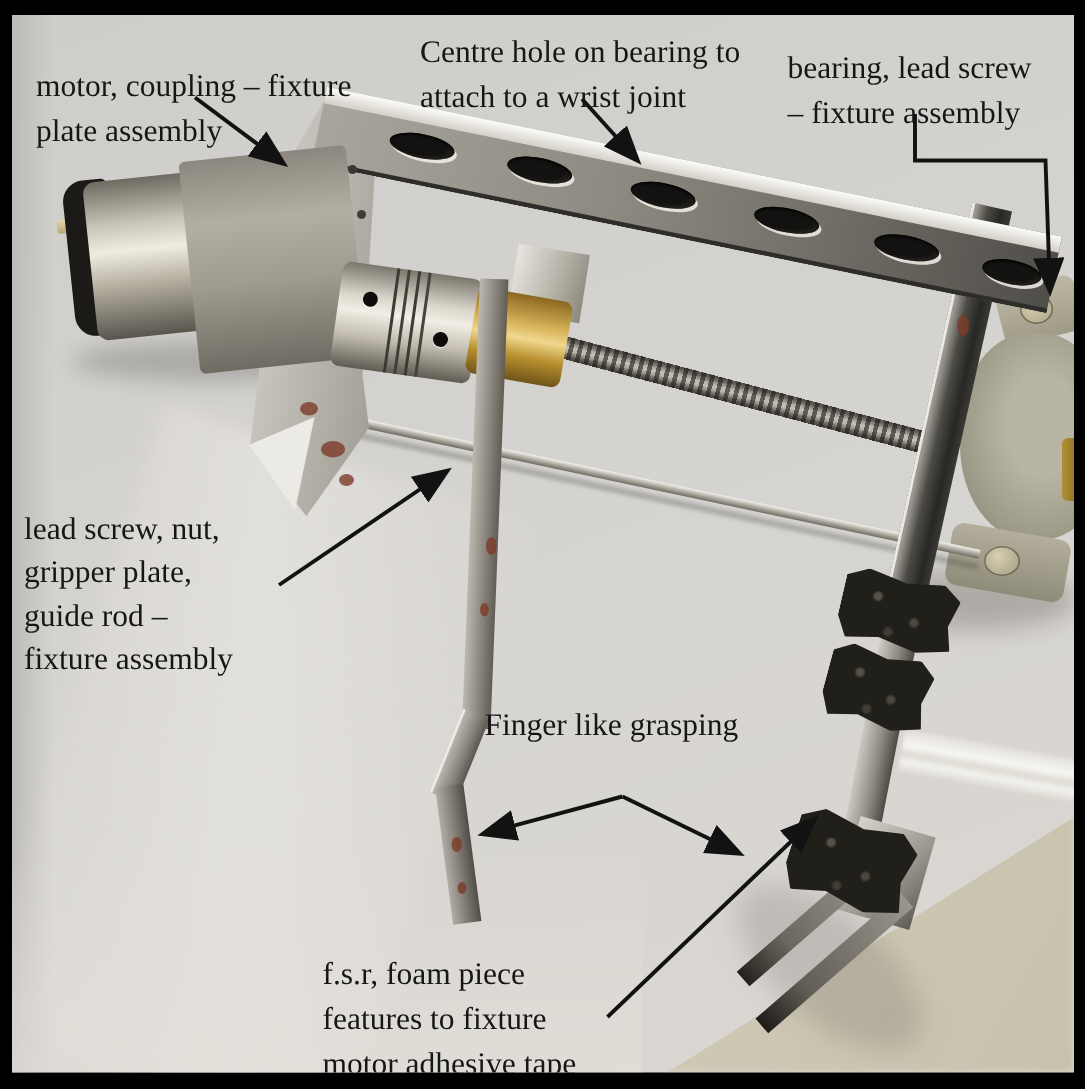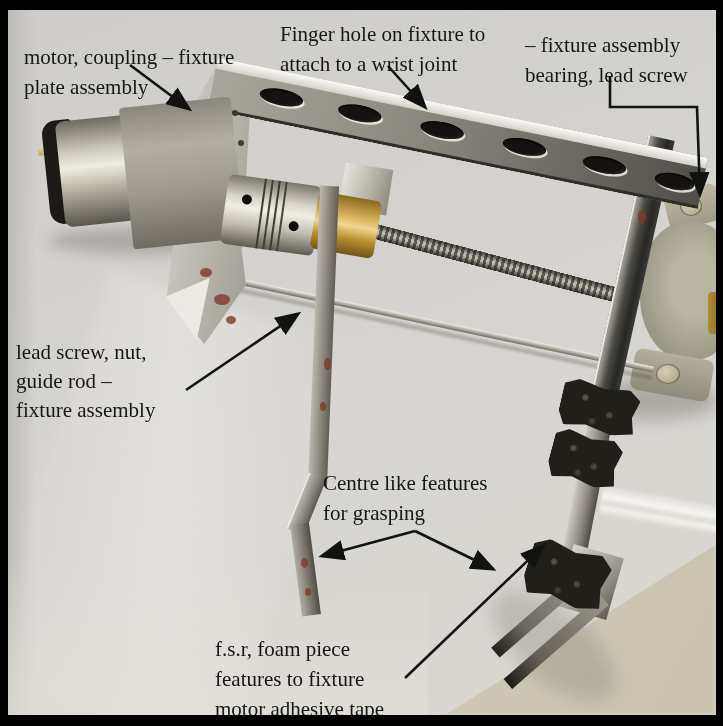--- a/index.html
+++ b/index.html
@@ -128,35 +128,35 @@
     <div class="part" style="left:576px;top:560px;width:13px;height:126px;transform:rotate(49deg);transform-origin:top center;z-index:6;
                 background:linear-gradient(180deg,#a5a096,#6b675f 70%,#23211d);"></div>
     <div class="part" style="left:590px;top:590px;width:13px;height:128px;transform:rotate(49deg);transform-origin:top center;z-index:6;
                 background:linear-gradient(180deg,#9b968c,#615d55 70%,#1d1b18);"></div>
 
     <div class="label" style="left:16px;top:8px;margin-top:24px;">
       <div>motor, coupling – fixture</div>
       <div>plate assembly</div>
     </div>
     <div class="label" style="left:272px;top:9px;">
-      <div>Finger hole on fixture to</div>
+      <div>Centre hole on bearing to</div>
       <div>attach to a wrist joint</div>
     </div>
     <div class="label" style="left:517px;top:20px;">
+      <div>bearing, lead screw</div>
       <div>– fixture assembly</div>
-      <div>bearing, lead screw</div>
     </div>
     <div class="label" style="left:8px;top:328px;line-height:29px;">
       <div>lead screw, nut,</div>
+      <div>gripper plate,</div>
       <div>guide rod –</div>
       <div>fixture assembly</div>
     </div>
     <div class="label" style="left:315px;top:458px;">
-      <div>Centre like features</div>
-      <div>for grasping</div>
+      <div>Finger like grasping</div>
     </div>
     <div class="label" style="left:207px;top:624px;">
       <div>f.s.r, foam piece</div>
       <div>features to fixture</div>
       <div>motor adhesive tape</div>
     </div>
 
     <svg class="arrows" width="708" height="705" viewBox="0 0 708 705">
       <defs>
         <marker id="ah" markerWidth="10" markerHeight="8" refX="8.5" refY="4" orient="auto">

